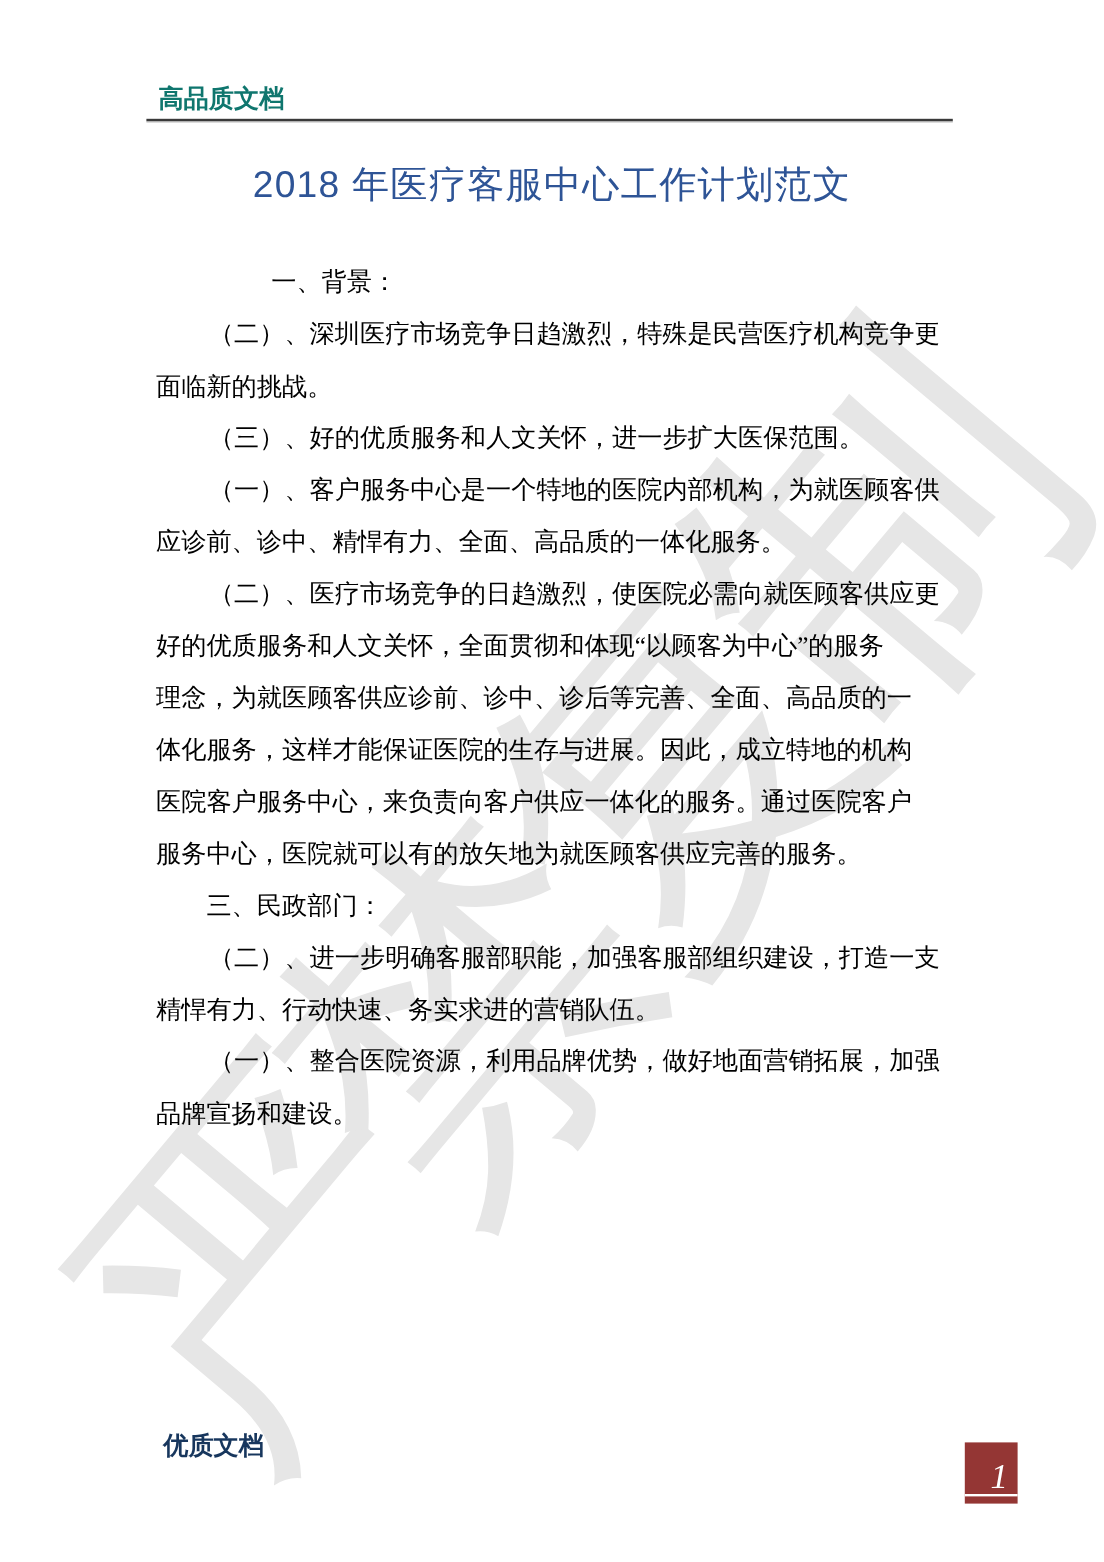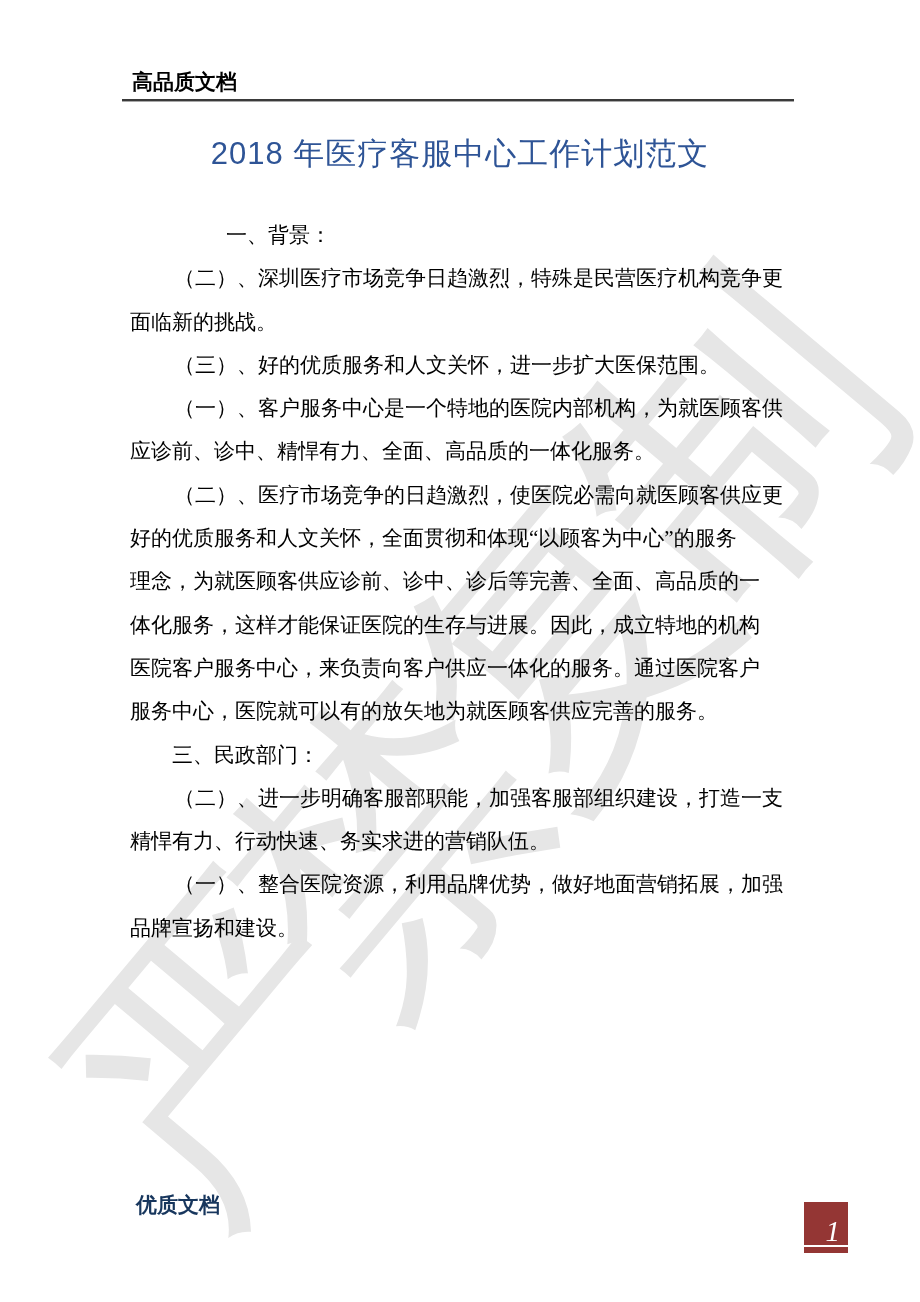--- a/index.html
+++ b/index.html
@@ -20,21 +20,21 @@
     color:#e6e6e6;
     white-space:nowrap;
     font-family:"Liberation Serif","DejaVu Serif",serif;
     user-select:none;
   }
   .header-label{
     position:absolute;
     left:132px;top:68px;
     font-size:21px;
     font-weight:bold;
-    color:#000000;
+    color:#0f766e;
   }
   .header-rule{
     position:absolute;
     left:122px;top:99px;
     width:672px;height:0;
     border-top:2px solid #3a3a3a;
     border-bottom:1px solid #a8a8a8;
   }
   .doc-title{
     position:absolute;

